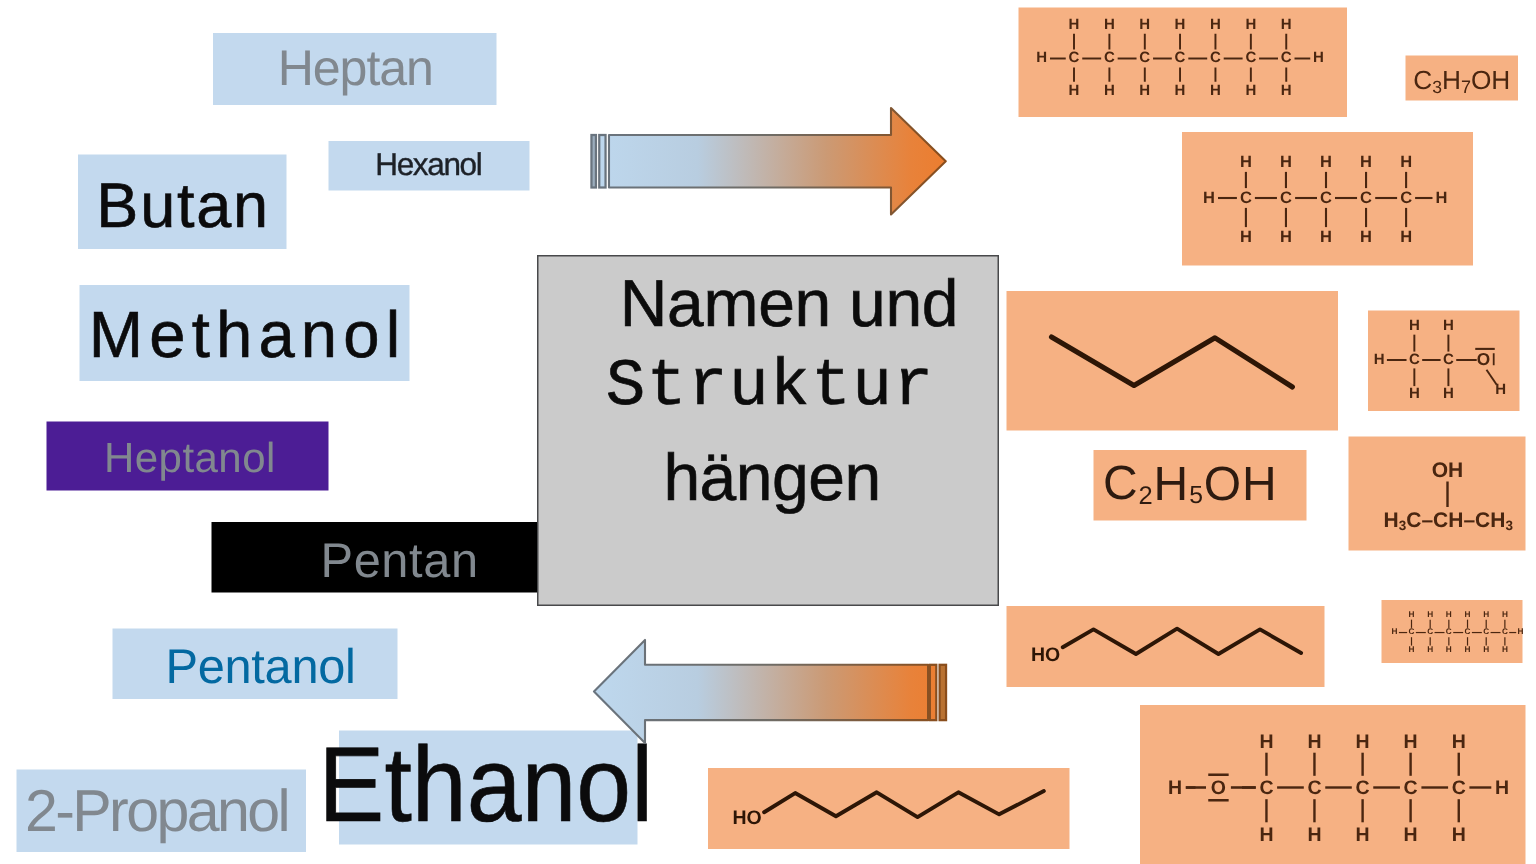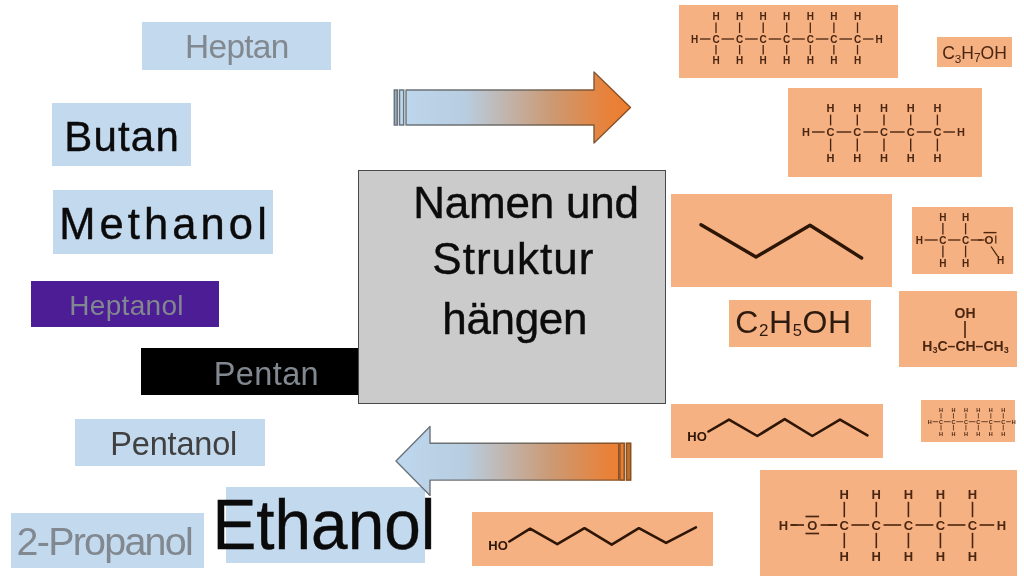--- a/index.html
+++ b/index.html
@@ -10,44 +10,47 @@
   color:#0c0c0c;font-size:44px;-webkit-text-stroke:0.4px #0c0c0c;}
 #center div{position:absolute;left:0;width:100%;text-align:center;line-height:49.1px;}
 svg{position:absolute;left:0;top:0;}
 svg text{font-family:"Liberation Sans",sans-serif;}
 </style></head>
 <body>
 <div id="stage">
 <div style="position:absolute;left:142px;top:22px;width:189px;height:48px;background:#c3d9ee;color:#81888f;font-size:33.4px;display:flex;align-items:center;justify-content:center;white-space:nowrap;">
       <span style="letter-spacing:-0.7px;display:inline-block;transform:translate(0.35px,0.5px);">Heptan</span>
     </div>
+<div style="position:absolute;left:219px;top:94px;width:134px;height:33px;background:#c3d9ee;color:#1d2127;font-size:21px;-webkit-text-stroke:0.25px #1d2127;display:flex;align-items:center;justify-content:center;white-space:nowrap;">
+      <span style="letter-spacing:-0.9px;display:inline-block;transform:translate(-0.45px,-0.5px);">Hexanol</span>
+    </div>
 <div style="position:absolute;left:52px;top:103px;width:139px;height:63px;background:#c3d9ee;color:#0b0b0c;font-size:42px;-webkit-text-stroke:0.4px #0b0b0c;display:flex;align-items:center;justify-content:center;white-space:nowrap;">
       <span style="letter-spacing:1.2px;display:inline-block;transform:translate(0.6px,2.3px);">Butan</span>
     </div>
 <div style="position:absolute;left:53px;top:190px;width:220px;height:64px;background:#c3d9ee;color:#0b0b0c;font-size:43.5px;-webkit-text-stroke:0.4px #0b0b0c;display:flex;align-items:center;justify-content:center;white-space:nowrap;">
       <span style="letter-spacing:4.1px;display:inline-block;transform:translate(2.05px,2px);">Methanol</span>
     </div>
 <div style="position:absolute;left:31px;top:281px;width:188px;height:46px;background:#4c1d95;color:#81888f;font-size:28px;display:flex;align-items:center;justify-content:center;white-space:nowrap;">
       <span style="letter-spacing:0.3px;display:inline-block;transform:translate(1.6px,1.5px);">Heptanol</span>
     </div>
 <div style="position:absolute;left:141px;top:348px;width:189px;height:47px;background:#000000;color:#81888f;font-size:32.5px;display:flex;align-items:center;justify-content:center;white-space:nowrap;padding-left:28px;">
       <span style="letter-spacing:0.4px;display:inline-block;transform:translate(2.9px,2.8px);">Pentan</span>
     </div>
-<div style="position:absolute;left:75px;top:419px;width:190px;height:47px;background:#c3d9ee;color:#404040;font-size:32.5px;display:flex;align-items:center;justify-content:center;white-space:nowrap;">
+<div style="position:absolute;left:75px;top:419px;width:190px;height:47px;background:#c3d9ee;color:#0369a1;font-size:32.5px;display:flex;align-items:center;justify-content:center;white-space:nowrap;">
       <span style="letter-spacing:-0.2px;display:inline-block;transform:translate(3.7px,2.3px);">Pentanol</span>
     </div>
 <div style="position:absolute;left:11px;top:513px;width:193px;height:55px;background:#c3d9ee;color:#81888f;font-size:39.4px;display:flex;align-items:center;justify-content:center;white-space:nowrap;">
       <span style="letter-spacing:-1.73px;display:inline-block;transform:translate(-3.2px,1.2px);">2-Propanol</span>
     </div>
 <div style="position:absolute;left:226px;top:487px;width:199px;height:76px;background:#c3d9ee;color:#0b0b0c;font-size:71px;-webkit-text-stroke:0.4px #0b0b0c;display:flex;align-items:center;justify-content:center;white-space:nowrap;">
       <span style="letter-spacing:0px;display:inline-block;transform:translate(-1.5px,-1.5px) scaleX(0.926);">Ethanol</span>
     </div>
 <div id="center">
       <div style="top:7px;letter-spacing:-0.2px;transform:translateX(1px);margin-left:13px;">Namen und</div>
-      <div style="top:62.6px;letter-spacing:1.0px;transform:translateX(1.4px);">Struktur</div>
+      <div style="top:62.6px;letter-spacing:1.0px;transform:translateX(1.4px);font-family:Liberation Mono, monospace;">Struktur</div>
       <div style="top:123.1px;letter-spacing:-0.33px;transform:translateX(2.7px);">hängen</div>
     </div>
 <svg width="1024" height="576" viewBox="0 0 1024 576">
 
 <defs>
 <linearGradient id="ga" gradientUnits="userSpaceOnUse" x1="394" y1="0" x2="631" y2="0">
 <stop offset="0" stop-color="#bed8ee"></stop>
           <stop offset="0.3" stop-color="#b8cde0"></stop>
 <stop offset="0.66" stop-color="#cb9a75"></stop>
           <stop offset="0.9" stop-color="#e8823a"></stop>

